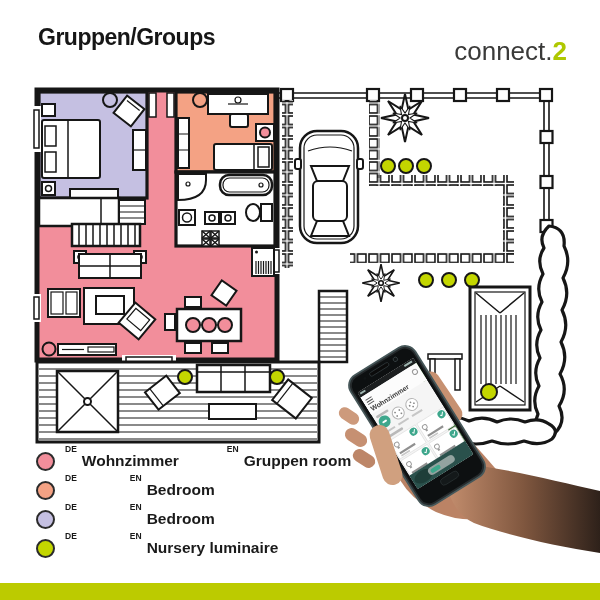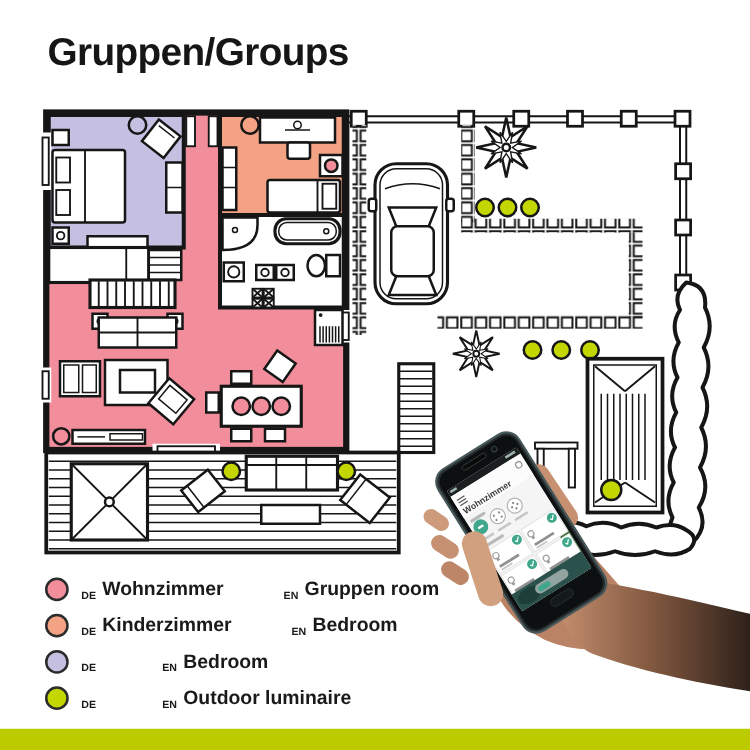--- a/index.html
+++ b/index.html
@@ -1,49 +1,50 @@
 <!DOCTYPE html>
 <html><head>
 <meta charset="utf-8">
 <style>
   html,body{margin:0;padding:0;background:#fff;width:600px;height:600px;overflow:hidden;
             font-family:"Liberation Sans",sans-serif;color:#1a1a1a;position:relative;}
   .stage{position:absolute;inset:0;width:600px;height:600px;}
-  .page-title{position:absolute;left:38px;top:24px;margin:0;font-size:31px;font-weight:bold;
+  .page-title{position:absolute;left:38px;top:24px;margin:0;font-size:23px;font-weight:bold;
               letter-spacing:-0.5px;color:#161616;}
   .logo{position:absolute;right:33px;top:36px;font-size:26px;color:#3A3A39;letter-spacing:0;}
   .logo .accent{color:#AFC800;font-weight:bold;}
   svg.plan{position:absolute;left:0;top:0;}
   
   .f  {fill:#fff;stroke:#161616;stroke-width:2;}
   .f15{fill:#fff;stroke:#161616;stroke-width:1.5;}
   .f25{fill:#fff;stroke:#161616;stroke-width:2.5;}
   .ln {stroke:#161616;stroke-width:1.2;fill:none;}
   .ln15{stroke:#161616;stroke-width:1.5;fill:none;}
   .dotg{fill:#C3D600;stroke:#161616;stroke-width:2;}
   .pinkc{fill:#F28E9B;stroke:#161616;stroke-width:2;}
   .fence{stroke:#161616;stroke-width:1.6;fill:none;}
   .post{fill:#fff;stroke:#161616;stroke-width:2.2;}
   .blob{fill:#fff;stroke:#161616;stroke-width:3.2;stroke-linejoin:round;}
   
   .legend{position:absolute;left:36px;top:452px;}
-  .legend-row{display:flex;align-items:flex-end;height:29px;}
+  .legend-row{display:flex;align-items:flex-start;height:29px;}
   .dot{width:15px;height:15px;border-radius:50%;border:2px solid #2B2B2B;margin-right:8px;flex:0 0 auto;}
   .tag{font-size:8.5px;font-weight:bold;margin:-8px 5px 0 2px;}
   .tag.en{margin-left:13px;padding-left:35px;}
   .lname{font-size:15.5px;font-weight:bold;}
   .footer-bar{position:absolute;left:0;right:0;bottom:0;height:17px;}
   .ph-title{font-size:7px;font-weight:bold;fill:#3c3c3c;font-family:"Liberation Sans",sans-serif;}
 </style>
 </head>
 <body>
 
 <div class="stage">
 
   <h1 class="page-title">Gruppen/Groups</h1>
+  <div class="logo"><span>connect.</span><span class="accent">2</span></div>
 
   <svg class="plan" width="600" height="600" viewBox="0 0 600 600">
     <defs>
       <pattern id="pav" width="11.5" height="11.5" patternUnits="userSpaceOnUse">
         <rect x="1" y="1" width="8.5" height="8.5" fill="#fff" stroke="#161616" stroke-width="1.6"></rect>
       </pattern>
       <linearGradient id="armg" x1="0" y1="0" x2="1" y2="0">
         <stop offset="0" stop-color="#C48E6E"></stop>
           <stop offset="0.5" stop-color="#80573F"></stop>
         <stop offset="1" stop-color="#2E211A"></stop>
@@ -378,32 +379,31 @@
     <div class="legend-row">
       <span class="dot" style="background: rgb(242, 142, 155);"></span>
       <span class="tag">DE</span>
       <span class="lname">Wohnzimmer</span>
       <span class="tag en">EN</span>
       <span class="lname">Gruppen room</span>
     </div>
     <div class="legend-row">
       <span class="dot" style="background: rgb(244, 162, 132);"></span>
       <span class="tag">DE</span>
-      <span class="lname">Kinderzimmer</span>
       <span class="tag en">EN</span>
       <span class="lname">Bedroom</span>
     </div>
     <div class="legend-row">
       <span class="dot" style="background: rgb(197, 192, 226);"></span>
       <span class="tag">DE</span>
       <span class="tag en">EN</span>
       <span class="lname">Bedroom</span>
     </div>
     <div class="legend-row">
       <span class="dot" style="background: rgb(195, 214, 0);"></span>
       <span class="tag">DE</span>
       <span class="tag en">EN</span>
-      <span class="lname">Outdoor luminaire</span>
+      <span class="lname">Nursery luminaire</span>
     </div>
   </div>
 
   <div class="footer-bar" style="background: rgb(188, 203, 0);"></div>
 </div>
 
 </body></html>

